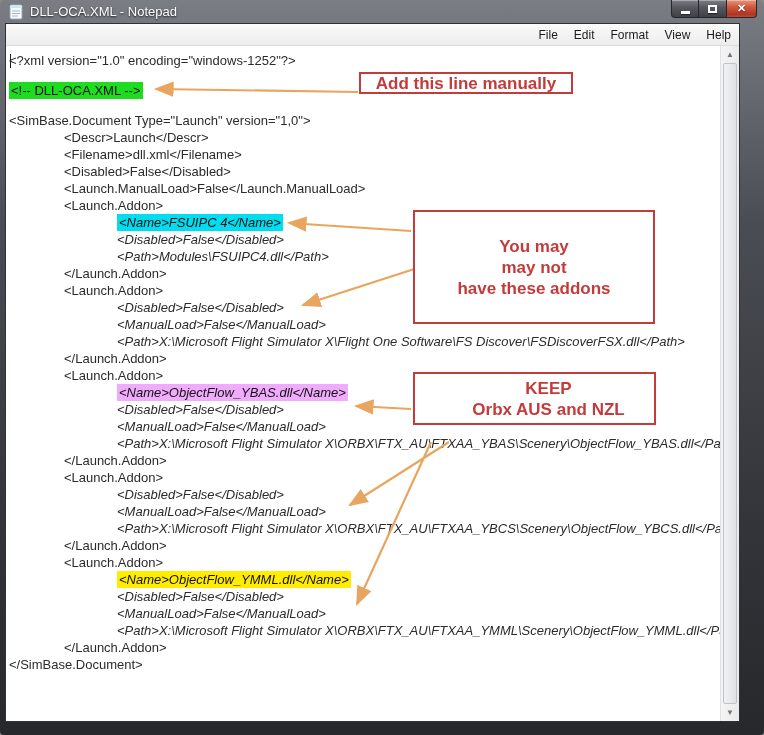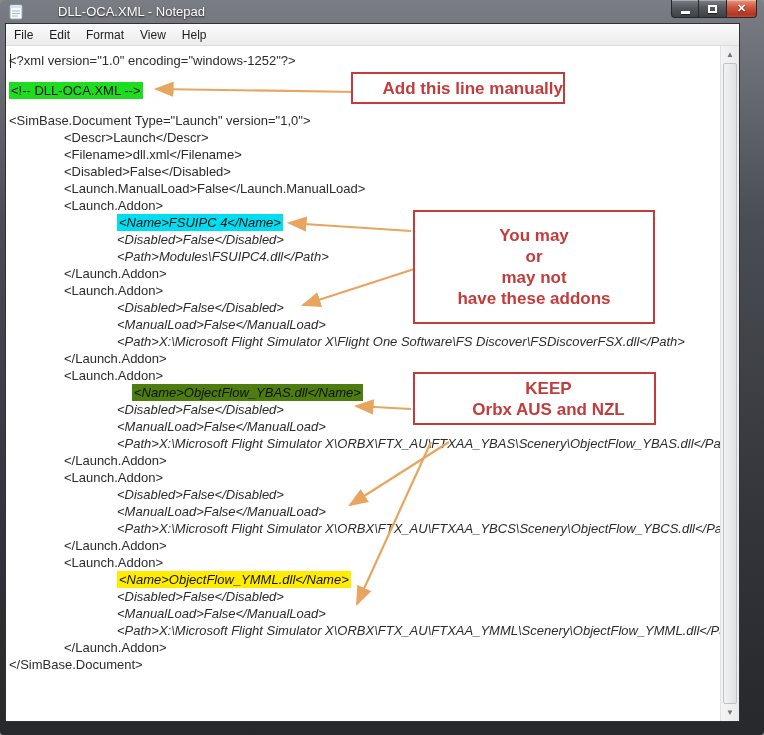--- a/index.html
+++ b/index.html
@@ -5,41 +5,41 @@
   html,body{margin:0;padding:0;background:#888;}
   *{box-sizing:border-box;}
   .window{position:relative;width:764px;height:735px;
     font-family:"Liberation Sans",sans-serif;
     background:linear-gradient(#7a7d83,#4a4d53 30%,#33353a 70%,#26282c);
     border-radius:6px 6px 4px 4px;overflow:hidden;}
   
   .titlebar{position:absolute;left:0;top:0;width:764px;height:23px;}
   .title-icon{position:absolute;left:9px;top:4px;width:14px;height:16px;}
   .title-text{position:absolute;left:30px;top:4px;font-size:13px;color:#fff;
-    text-shadow:0 1px 2px rgba(0,0,0,.8);white-space:nowrap;margin-left:28px;}
+    text-shadow:0 1px 2px rgba(0,0,0,.8);white-space:nowrap;}
   .winbtns{position:absolute;right:7px;top:0;display:flex;}
   .wbtn{height:18px;border:1px solid #26272b;border-top:none;color:#fff;
     display:flex;align-items:center;justify-content:center;
     background:linear-gradient(#7b7e84,#55585e 45%,#3e4046);
     box-shadow:inset 0 1px 0 rgba(255,255,255,.35);}
   .wbtn.min{width:28px;border-radius:0 0 0 4px;}
   .wbtn.max{width:27px;border-left:none;border-right:none;}
   .wbtn.close{width:31px;border-radius:0 0 4px 0;
     background:linear-gradient(#e6977f,#d25940 40%,#b03524 85%,#c04a30);}
   .glyph-min{display:block;width:9px;height:3px;background:#fff;margin-top:8px;
     box-shadow:0 1px 1px rgba(0,0,0,.5);}
   .glyph-max{display:block;width:9px;height:8px;border:2px solid #fff;
     box-shadow:0 1px 1px rgba(0,0,0,.5);}
   .glyph-close{font-size:11px;font-weight:bold;text-shadow:0 1px 1px rgba(0,0,0,.6);}
   
   .inner{position:absolute;left:5px;top:23px;width:735px;height:699px;
     border:1px solid #2f3135;background:#f0f0f0;}
   .menubar{position:absolute;left:0;top:0;width:100%;height:22px;
     background:linear-gradient(#fbfbfb,#ececec);border-bottom:1px solid #dcdcdc;
-    display:flex;align-items:center;font-size:12px;color:#1b1b1b;}
+    display:flex;align-items:center;font-size:12px;color:#1b1b1b;justify-content:flex-end;}
   .menu-item{padding:3px 8px;cursor:default;}
   .client{position:absolute;left:0;top:22px;right:0;bottom:0;background:#fff;}
   .editor{position:absolute;left:0;top:0;width:716px;height:100%;background:#fff;
     overflow:hidden;padding:6px 0 0 3px;cursor:text;}
   .line{font-size:13px;line-height:17px;height:17px;white-space:pre;color:#2b2b2b;}
   .line.gap{height:13px;}
   .ind1{padding-left:55px;} .ind2{padding-left:108px;font-style:italic;}
   .hl{color:#111;padding:1px 2px;}
   .caret{position:absolute;left:4px;top:8px;width:1px;height:14px;background:#222;}
   
@@ -48,21 +48,21 @@
   .sarrow{position:absolute;left:0;width:100%;height:17px;color:#70747a;
     font-size:8px;text-align:center;line-height:17px;}
   .sarrow.up{top:0;} .sarrow.down{bottom:0;}
   .sthumb{position:absolute;left:2px;top:17px;width:14px;bottom:17px;
     background:linear-gradient(90deg,#f1f2f3,#dfe1e4);border:1px solid #bfc2c6;border-radius:2px;}
   
   .overlay{position:absolute;left:0;top:0;width:764px;height:735px;pointer-events:none;}
   .abox{position:absolute;background:#fff;border:2px solid var(--red);
     color:var(--red);font-weight:bold;font-size:17px;text-align:center;
     display:flex;flex-direction:column;justify-content:center;line-height:21px;}
-  .abox1{left:351px;top:72px;width:214px;height:32px;align-items:flex-end;}
+  .abox1{left:359px;top:72px;width:214px;height:22px;}
   .abox2{left:413px;top:210px;width:242px;height:114px;}
   .abox3{left:413px;top:372px;width:243px;height:53px;padding-left:28px;}
   .overlay svg{position:absolute;left:0;top:0;}
   .arrow{stroke:var(--orange);stroke-width:2.2;fill:none;}
   .ah{fill:var(--orange);}
 </style>
 </head>
 <body>
 
 <div class="window">
@@ -114,21 +114,21 @@
           <div class="line ind2"><span class="hl" style="background: rgb(0, 221, 240);">&lt;Name&gt;FSUIPC 4&lt;/Name&gt;</span></div>
           <div class="line ind2">&lt;Disabled&gt;False&lt;/Disabled&gt;</div>
           <div class="line ind2">&lt;Path&gt;Modules\FSUIPC4.dll&lt;/Path&gt;</div>
           <div class="line ind1">&lt;/Launch.Addon&gt;</div>
           <div class="line ind1">&lt;Launch.Addon&gt;</div>
           <div class="line ind2">&lt;Disabled&gt;False&lt;/Disabled&gt;</div>
           <div class="line ind2">&lt;ManualLoad&gt;False&lt;/ManualLoad&gt;</div>
           <div class="line ind2">&lt;Path&gt;X:\Microsoft Flight Simulator X\Flight One Software\FS Discover\FSDiscoverFSX.dll&lt;/Path&gt;</div>
           <div class="line ind1">&lt;/Launch.Addon&gt;</div>
           <div class="line ind1">&lt;Launch.Addon&gt;</div>
-          <div class="line ind2"><span class="hl" style="background: #4d7c0f; margin-left: 15px;">&lt;Name&gt;ObjectFlow_YBAS.dll&lt;/Name&gt;</span></div>
+          <div class="line ind2"><span class="hl" style="background: #f0abfc;">&lt;Name&gt;ObjectFlow_YBAS.dll&lt;/Name&gt;</span></div>
           <div class="line ind2">&lt;Disabled&gt;False&lt;/Disabled&gt;</div>
           <div class="line ind2">&lt;ManualLoad&gt;False&lt;/ManualLoad&gt;</div>
           <div class="line ind2">&lt;Path&gt;X:\Microsoft Flight Simulator X\ORBX\FTX_AU\FTXAA_YBAS\Scenery\ObjectFlow_YBAS.dll&lt;/Path&gt;</div>
           <div class="line ind1">&lt;/Launch.Addon&gt;</div>
           <div class="line ind1">&lt;Launch.Addon&gt;</div>
           <div class="line ind2">&lt;Disabled&gt;False&lt;/Disabled&gt;</div>
           <div class="line ind2">&lt;ManualLoad&gt;False&lt;/ManualLoad&gt;</div>
           <div class="line ind2">&lt;Path&gt;X:\Microsoft Flight Simulator X\ORBX\FTX_AU\FTXAA_YBCS\Scenery\ObjectFlow_YBCS.dll&lt;/Path&gt;</div>
           <div class="line ind1">&lt;/Launch.Addon&gt;</div>
           <div class="line ind1">&lt;Launch.Addon&gt;</div>
@@ -159,21 +159,20 @@
       <line class="arrow" x1="436" y1="262" x2="303" y2="305" marker-end="url(#ah)"></line>
       <line class="arrow" x1="411" y1="409" x2="356" y2="406" marker-end="url(#ah)"></line>
       <line class="arrow" x1="449" y1="442" x2="350" y2="505" marker-end="url(#ah)"></line>
       <line class="arrow" x1="431" y1="442" x2="357" y2="604" marker-end="url(#ah)"></line>
     </svg>
     <div class="abox abox1">
       <div>Add this line manually</div>
     </div>
     <div class="abox abox2">
       <div>You may</div>
-      <div>or</div>
       <div>may not</div>
       <div>have these addons</div>
     </div>
     <div class="abox abox3">
       <div>KEEP</div>
       <div>Orbx AUS and NZL</div>
     </div>
   </div>
 
 </div>

